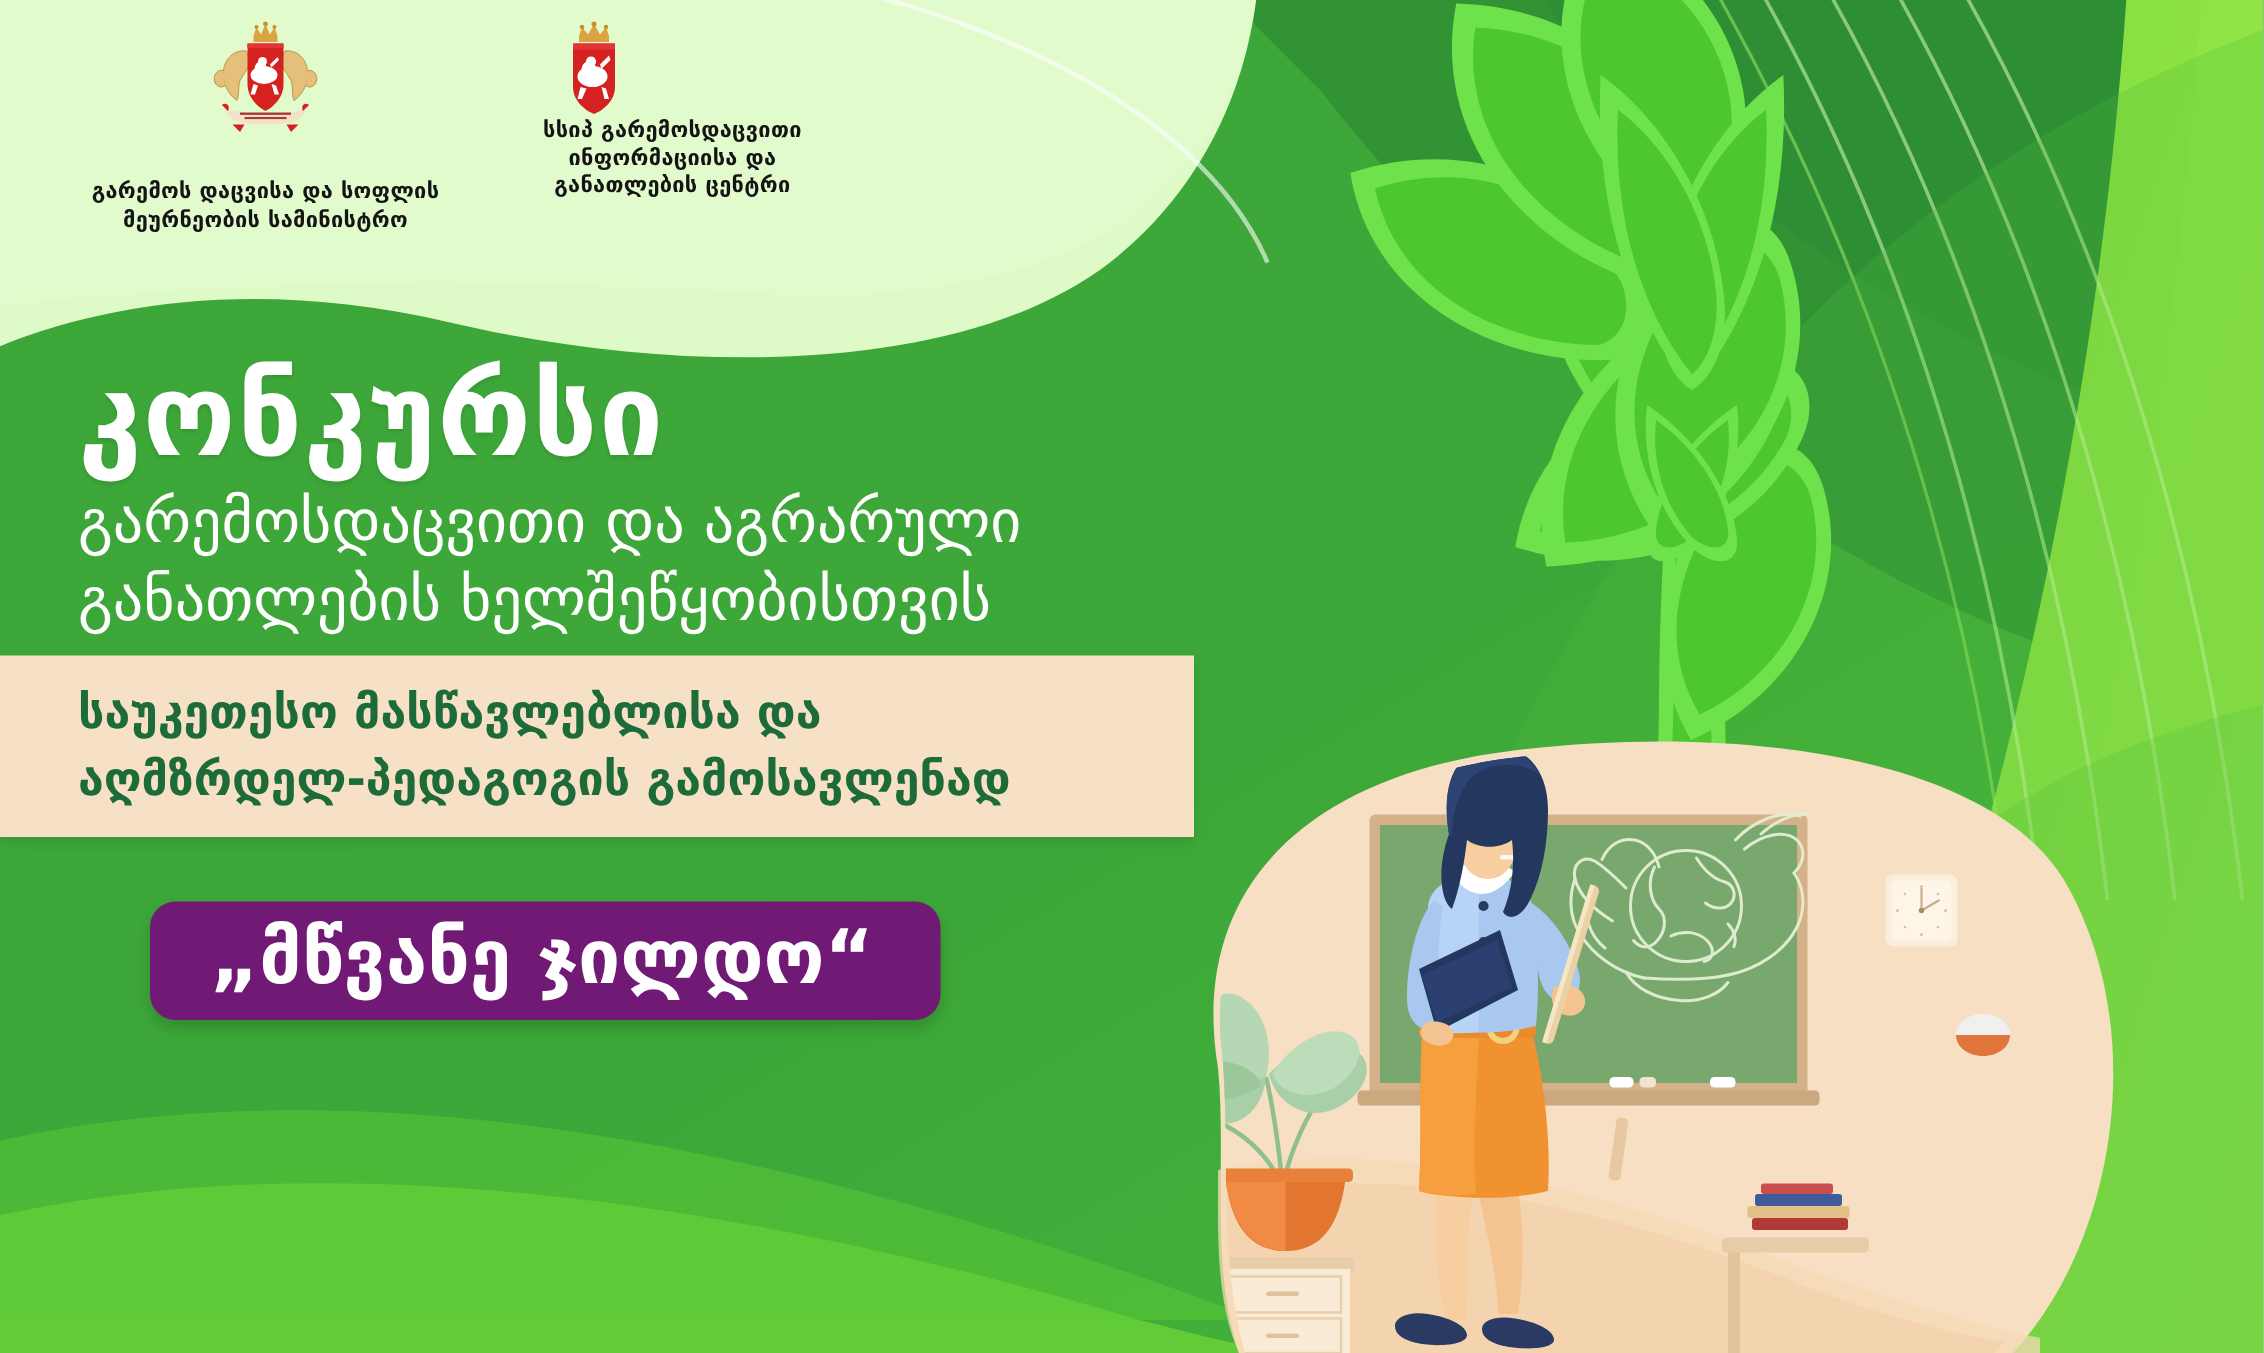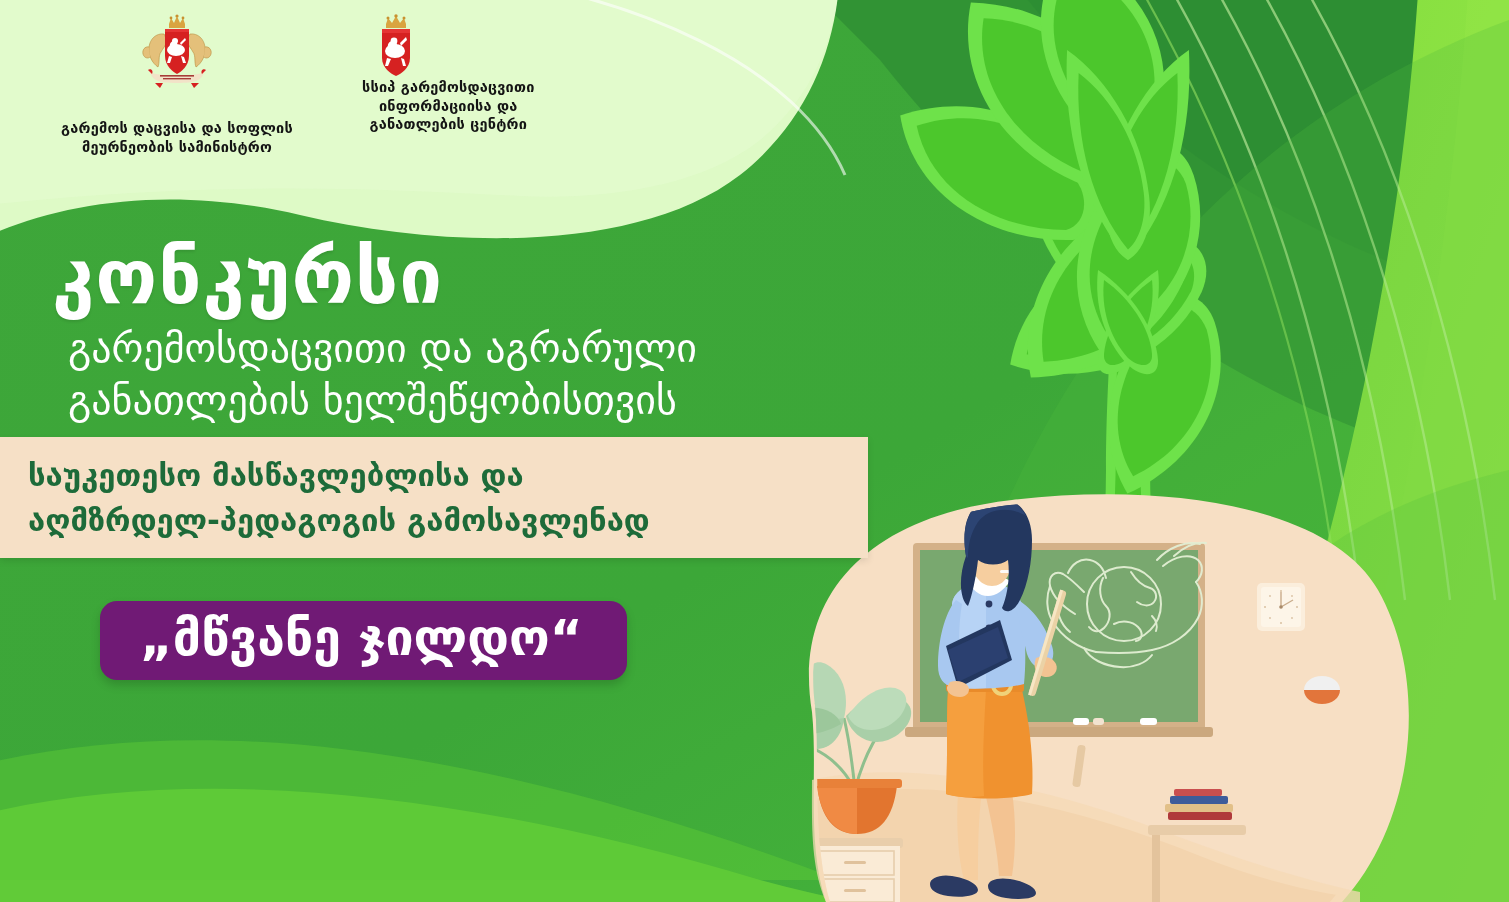--- a/index.html
+++ b/index.html
@@ -23,29 +23,29 @@
   .logo-block.one .logo-text{font-size:14.5px;text-align:center;margin-top:4px;}
   .logo-block.two .logo-text{font-size:14.5px;text-align:center;margin-top:2px;}
 
   
   .title{
     position:absolute;left:52px;top:207px;z-index:40;
     color:#FFFFFF;font-size:76px;font-weight:bold;letter-spacing:1px;
     line-height:1;text-shadow:0 2px 3px rgba(0,0,0,.10);margin-top:32px;
   }
   .subtitle{
-    position:absolute;left:68px;top:322px;z-index:40;width:760px;
+    position:absolute;left:52px;top:322px;z-index:40;width:760px;
     color:#FFFFFF;font-size:40px;line-height:1.3;font-weight:normal;
   }
 
   
   .banner{
-    position:absolute;left:0;top:437px;width:868px;height:121px;z-index:40;
+    position:absolute;left:0;top:437px;width:796px;height:121px;z-index:40;
     background:#F6E0C6;display:flex;flex-direction:column;justify-content:center;
-    padding-left:28px;box-sizing:border-box;
+    padding-left:52px;box-sizing:border-box;
     box-shadow:0 3px 7px rgba(0,0,0,.10);
   }
   .banner-line{color:#1D6B39;font-size:31px;font-weight:bold;line-height:1.42;white-space:nowrap;}
 
   
   .pill{
     position:absolute;left:100px;top:601px;z-index:40;
     background:#701a75;border-radius:17px;
     padding:11px 44px 15px 40px;
     box-shadow:0 5px 10px rgba(0,0,0,.17);

